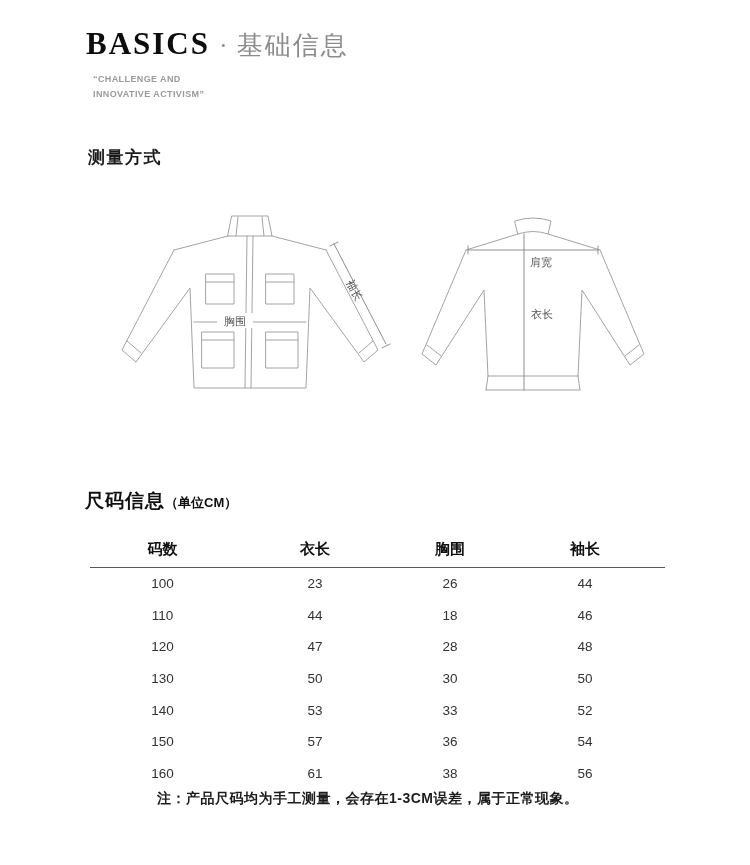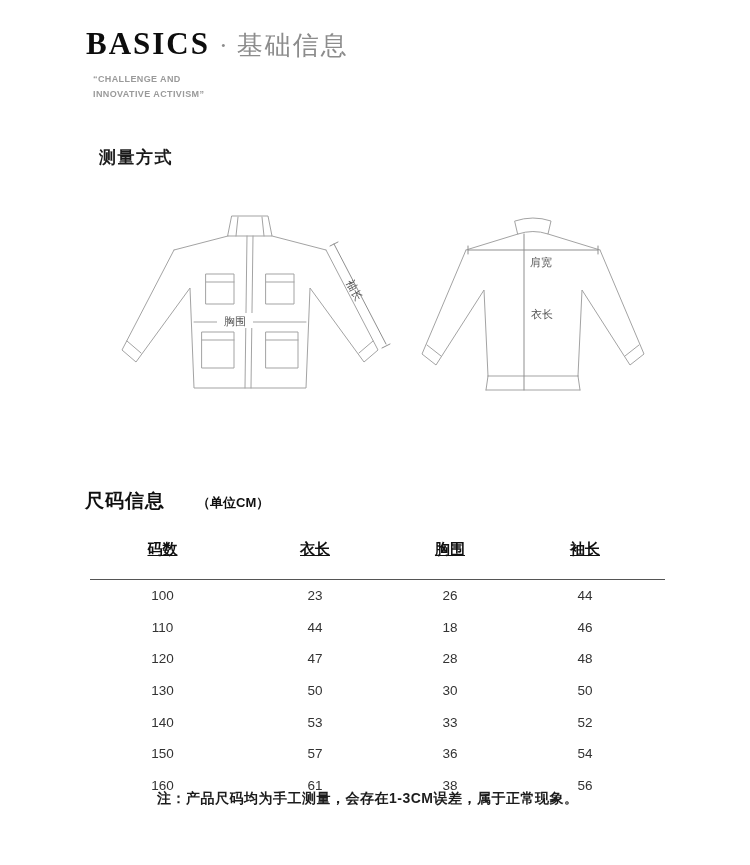--- a/index.html
+++ b/index.html
@@ -9,36 +9,36 @@
 
   
   .header { position:absolute; left:86px; top:26px; }
   .brand-line { display:flex; align-items:baseline; white-space:nowrap; }
   .brand { font-family:"Liberation Serif", serif; font-weight:900; font-size:31px; color:#0d0d0d; letter-spacing:2px; }
   .brand-sep { color:#8c8c8c; font-size:26px; margin:0 9px; font-family:"Liberation Serif", serif; }
   .brand-cn { color:#8c8c8c; font-size:26px; font-family:"Liberation Serif", serif; letter-spacing:2px; }
   .tagline { position:absolute; left:93px; top:72px; font-size:9px; font-weight:bold; color:#9a9a9a; letter-spacing:0.4px; line-height:1.7; }
 
   
-  .measure-title { position:absolute; left:88px; top:146px; font-size:17px; font-weight:bold; color:#1a1a1a; letter-spacing:1.5px;margin-left:11px; }
+  .measure-title { position:absolute; left:88px; top:146px; font-size:17px; font-weight:bold; color:#1a1a1a; letter-spacing:1.5px; }
   .size-title { position:absolute; left:85px; top:488px; font-size:19px; font-weight:bold; color:#101010; letter-spacing:1px; }
-  .size-title .unit { font-size:13px; letter-spacing:0;margin-left:32px; }
+  .size-title .unit { font-size:13px; letter-spacing:0; }
 
   
   .jacket-front { position:absolute; left:100px; top:208px; width:300px; height:200px; }
   .jacket-back  { position:absolute; left:398px; top:214px; width:270px; height:190px; }
   svg .ln { stroke:#a3a3a3; stroke-width:1; fill:none; stroke-linecap:round; stroke-linejoin:round; }
   svg .ms { stroke:#8f8f8f; stroke-width:1; fill:none; stroke-linecap:round; }
   svg text { font-family:"Liberation Sans", sans-serif; font-size:11px; fill:#555; }
   svg .labelbg { fill:#ffffff; stroke:none; }
 
   
   .size-table { position:absolute; left:90px; top:540px; width:575px; }
   .trow { display:grid; grid-template-columns:145px 160px 110px 160px; text-align:center; }
-  .thead { font-weight:bold; font-size:15px; color:#111; padding-bottom:20px; border-bottom:1px solid #555;text-decoration:underline; }
+  .thead { font-weight:bold; font-size:15px; color:#111; padding-bottom:8px; border-bottom:1px solid #555; }
   .trow.tbody { font-size:13.5px; color:#333; height:31.6px; align-items:center; }
   .trow.tbody:first-of-type { margin-top:5px; }
 
   .note { position:absolute; left:157px; top:790px; font-size:14px; font-weight:bold; color:#1c1c1c; letter-spacing:0.5px; }
 </style>
 </head>
 <body>
 
 <div class="page">
 

